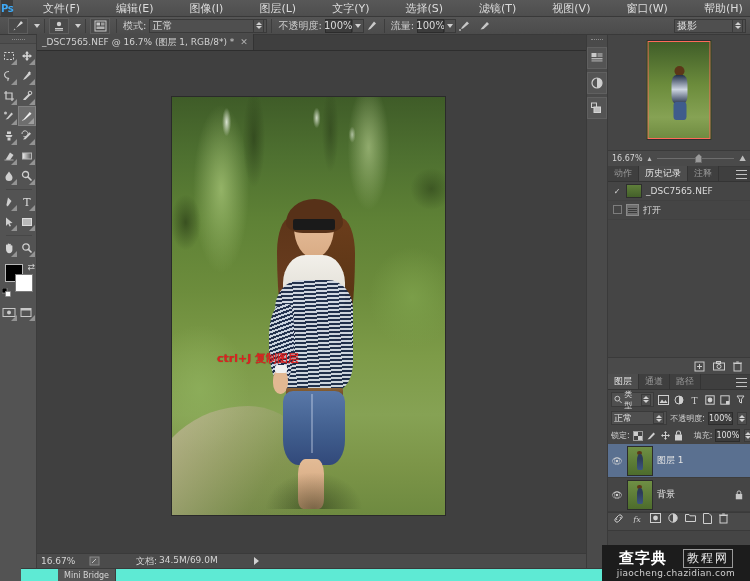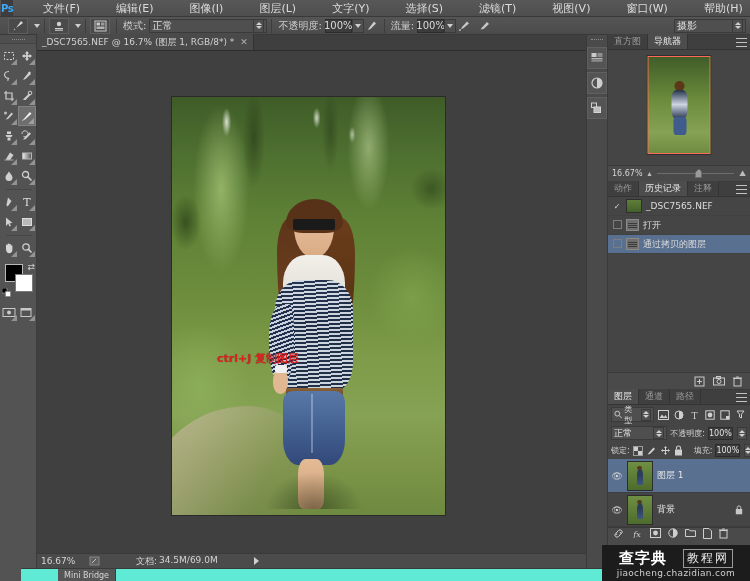--- a/index.html
+++ b/index.html
@@ -717,29 +717,20 @@
       <svg width="14" height="14" viewBox="0 0 14 14">
           <rect x="1.5" y="2" width="5" height="4.5" fill="none" stroke="#cfcfcf"></rect>
           <rect x="4" y="6" width="6.5" height="5.5" fill="#bdbdbd" stroke="#d5d5d5"></rect>
         </svg>
     </div>
   </div>
 
   <div id="rightdock">
 
     <div class="panel">
-      <div class="panel-tabs">
-        <div class="ptab">直方图</div>
-        <div class="ptab active">导航器</div>
-        <div class="pmenu">
-            <i></i>
-            <i></i>
-            <i></i>
-          </div>
-      </div>
       <div id="navigator-body">
         <div id="nav-thumb">
           <div style="position:absolute;inset:0;background:linear-gradient(#3f5c28,#6c8c3c 45%,#86a254 78%,#6e8a40)"></div>
           <div style="position:absolute;left:34%;top:26%;width:34%;height:62%">
             <div style="position:absolute;left:26%;top:0;width:48%;height:16%;background:#5c3718;border-radius:50%"></div>
             <div style="position:absolute;left:14%;top:14%;width:72%;height:48%;background:linear-gradient(#223049,#cdd5e1 50%,#26344f);border-radius:30%"></div>
             <div style="position:absolute;left:20%;top:58%;width:62%;height:30%;background:#3f5c8c;border-radius:20%"></div>
           </div>
           <div id="nav-box"></div>
         </div>
@@ -774,29 +765,20 @@
         </div>
         <div class="hist-row">
           <span class="hist-check"><span class="hist-sq" style="display:inline-block"></span></span>
           <span class="hist-ico">
               <i></i>
               <i></i>
               <i></i>
             </span>
           <span>打开</span>
         </div>
-        <div class="hist-row sel">
-          <span class="hist-check"><span class="hist-sq" style="display:inline-block"></span></span>
-          <span class="hist-ico">
-              <i></i>
-              <i></i>
-              <i></i>
-            </span>
-          <span>通过拷贝的图层</span>
-        </div>
       </div>
       <div id="history-footer">
         <span class="foot-ico">
           <svg width="11" height="11" viewBox="0 0 11 11">
               <rect x="1" y="1" width="9" height="9" fill="none" stroke="#cacaca"></rect>
               <path d="M3 5.5 H8 M5.5 3 V8" stroke="#cacaca"></path>
             </svg>
         </span>
         <span class="foot-ico">
           <svg width="12" height="10" viewBox="0 0 12 10">

